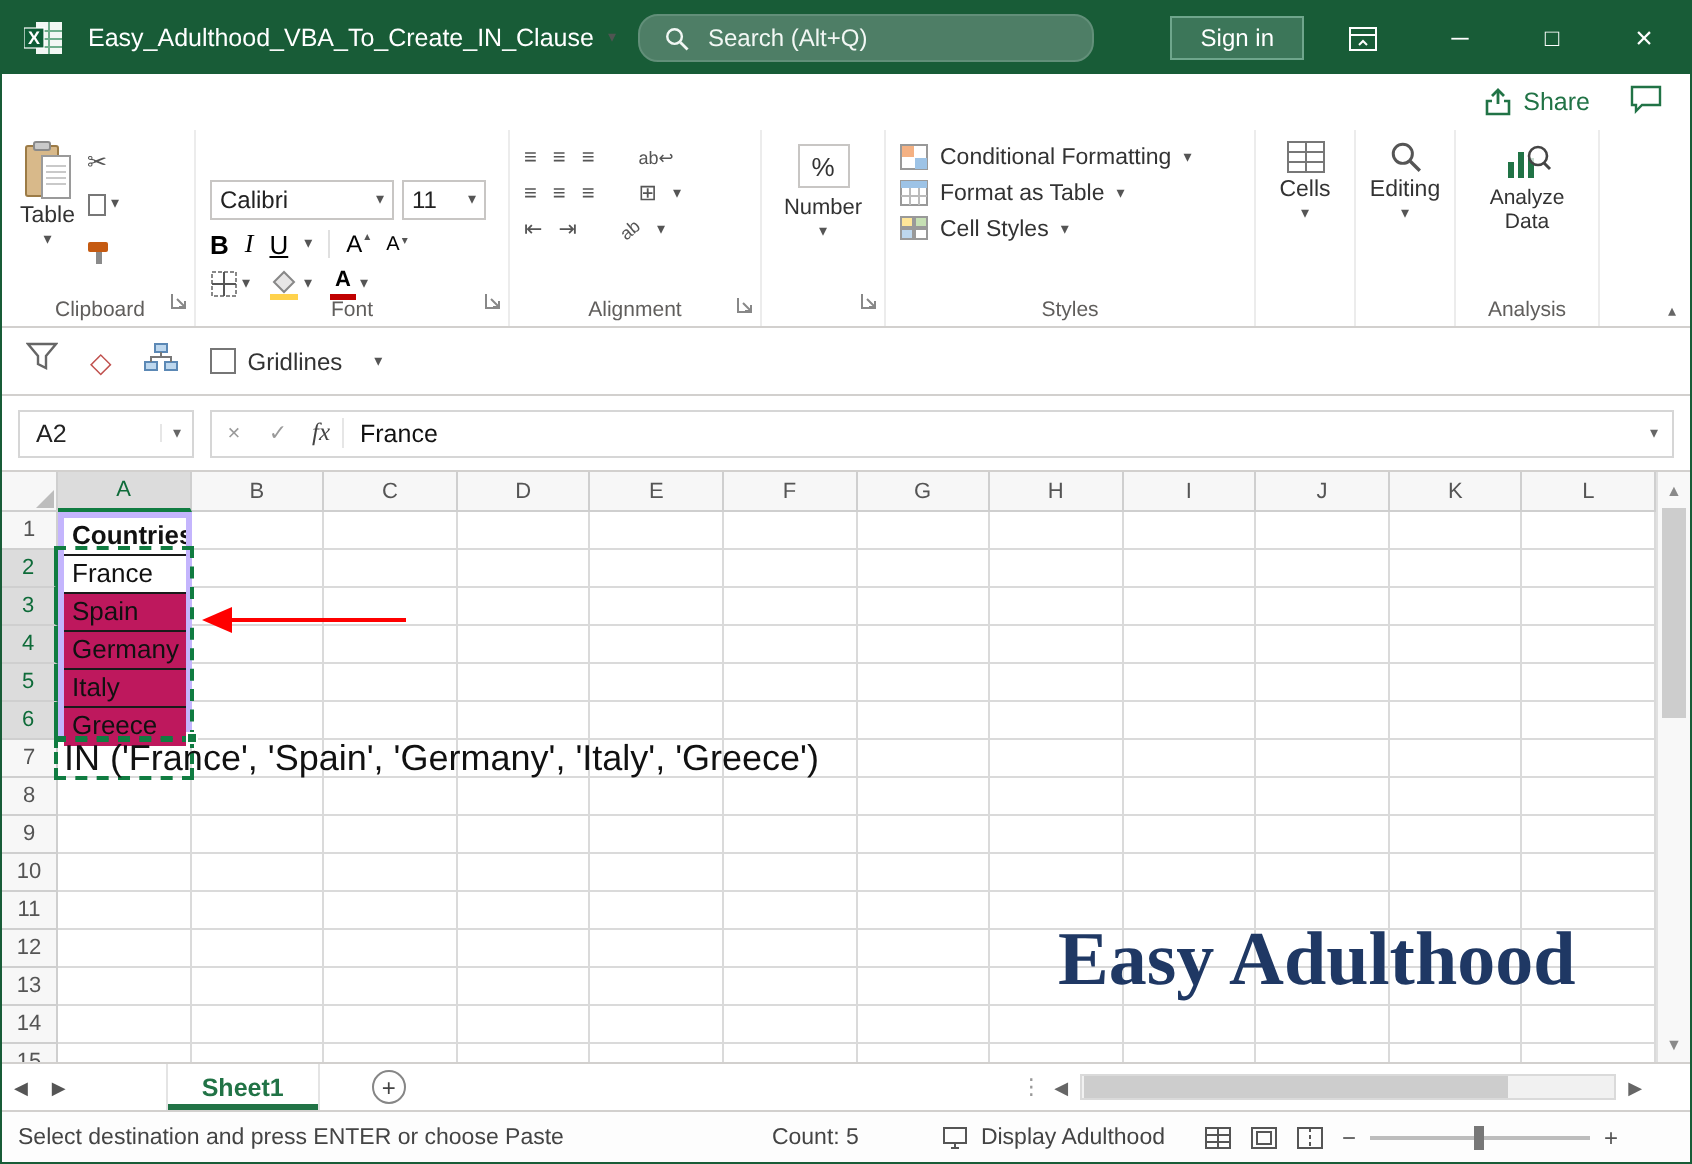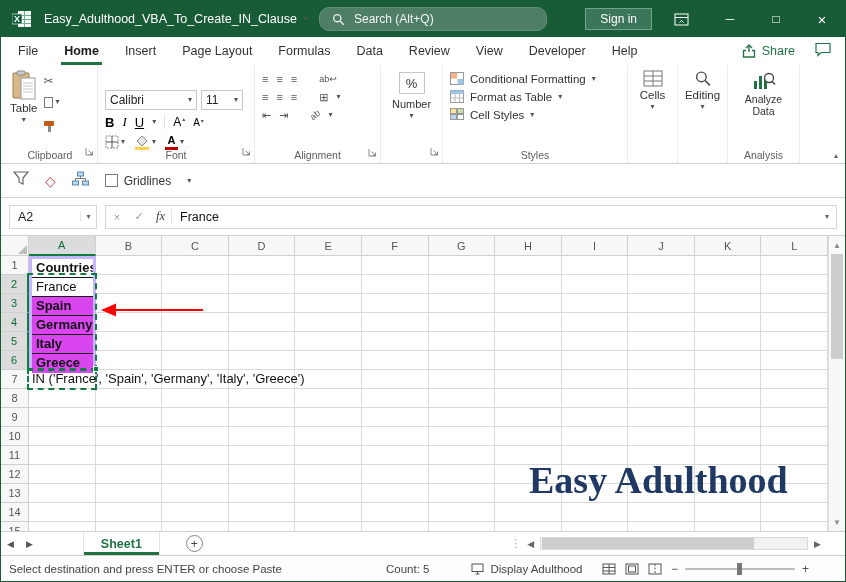--- a/index.html
+++ b/index.html
@@ -93,26 +93,26 @@
   .gcolh, .growh { background:#F7F7F7; border-right:1px solid #CFCFCF; border-bottom:1px solid #CFCFCF;
     font-size:11px; color:#555; display:flex; align-items:center; justify-content:center; }
   .gcolh.sel { background:#DCDCDC; border-bottom:2px solid #107C41; color:#0E6B39; }
   .growh.sel { background:#DCDCDC; border-right:2px solid #107C41; color:#0E6B39; }
   .gcell { border-right:1px solid #DADADA; border-bottom:1px solid #DADADA; }
   .overlay { position:absolute; pointer-events:none; }
   .rangebox { left:28px; top:20px; width:67px; height:114px; border:3px solid #c4b5fd; background:#fff; pointer-events:auto; }
   .rcell { height:19px; border-bottom:1px solid #1a1a1a; font-size:13px; color:#111; padding:0 0 0 4px; line-height:18px; white-space:nowrap; overflow:hidden; }
   .rcell:last-child { border-bottom:none; }
   .rcell.hdr { font-weight:700; }
-  .rcell.shade { background:#d946ef;font-weight:bold; }
+  .rcell.shade { background:#be185d; }
   .marquee { border:2px dashed #107C41; }
   .mq-sel { left:26px; top:37px; width:70px; height:98px; }
   .mq-a7 { left:26px; top:132px; width:70px; height:22px; }
   .fillhandle { left:92px; top:130px; width:6px; height:6px; background:#107C41; border:1px solid #fff; }
-  .a7text { left:31px; top:134px; height:19px; line-height:18px; font-size:13px; color:#111; white-space:nowrap; }
+  .a7text { left:31px; top:134px; height:19px; line-height:18px; font-size:18px; color:#111; white-space:nowrap; }
   .annot { left:203px; top:36px; font-size:17px; color:#000; line-height:22px; white-space:nowrap; }
   .arrow { left:98px; top:64px; }
   .logo { left:528px; top:222px; font-family:"Liberation Serif",serif; font-weight:700; font-size:38px; color:#1F3864; white-space:nowrap; }
   .vscroll { position:absolute; top:0; right:0; bottom:0; width:17px; background:#F8F8F8; border-left:1px solid #E0E0E0; }
   .vbtn { height:18px; display:flex; align-items:center; justify-content:center; font-size:8px; color:#8a8a8a; }
   .vbtn.bottom { position:absolute; bottom:0; left:0; right:0; }
   .vthumb { position:absolute; top:18px; left:2px; width:12px; height:105px; background:#CDCDCD; }
   
   .sheetrow { height:24px; display:flex; align-items:center; background:#fff; border-top:1px solid #D2D0CE; font-size:12.5px; position:relative; }
   .snav { font-size:9px; color:#555; padding:0 6px; }
@@ -176,32 +176,20 @@
             <path d="M5.5 9.5 L7.5 7.5 L9.5 9.5" stroke="#fff" fill="none"></path>
           </svg>
       </span>
       <span class="winbtn">─</span>
       <span class="winbtn">□</span>
       <span class="winbtn" style="font-size:15px;">×</span>
     </div>
   </div>
 
   <div class="tabrow">
-    <div style="display:flex;">
-        <div class="rtab">File</div>
-        <div class="rtab active">Home</div>
-        <div class="rtab">Insert</div>
-        <div class="rtab">Page Layout</div>
-        <div class="rtab">Formulas</div>
-        <div class="rtab">Data</div>
-        <div class="rtab">Review</div>
-        <div class="rtab">View</div>
-        <div class="rtab">Developer</div>
-        <div class="rtab">Help</div>
-      </div>
     <div class="tabrow-right">
       <span class="sharebtn">
         <svg width="14" height="14">
           <path d="M7 1 V8" stroke="#217346" stroke-width="1.4" fill="none"></path>
           <path d="M4 4 L7 1 L10 4" stroke="#217346" stroke-width="1.4" fill="none"></path>
           <path d="M4 6.5 H1.5 V13 H12.5 V6.5 H10" stroke="#217346" stroke-width="1.3" fill="none"></path>
         </svg>
         <span>Share</span>
       </span>
       <span>

